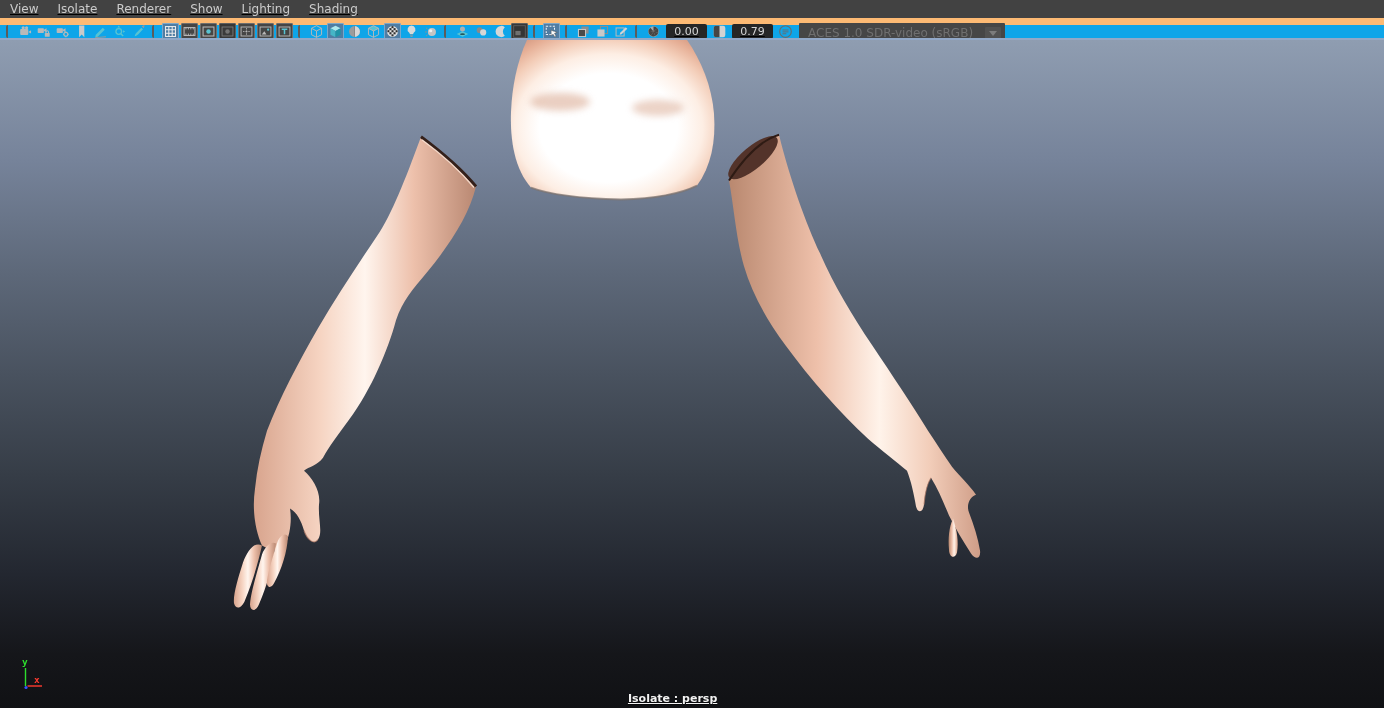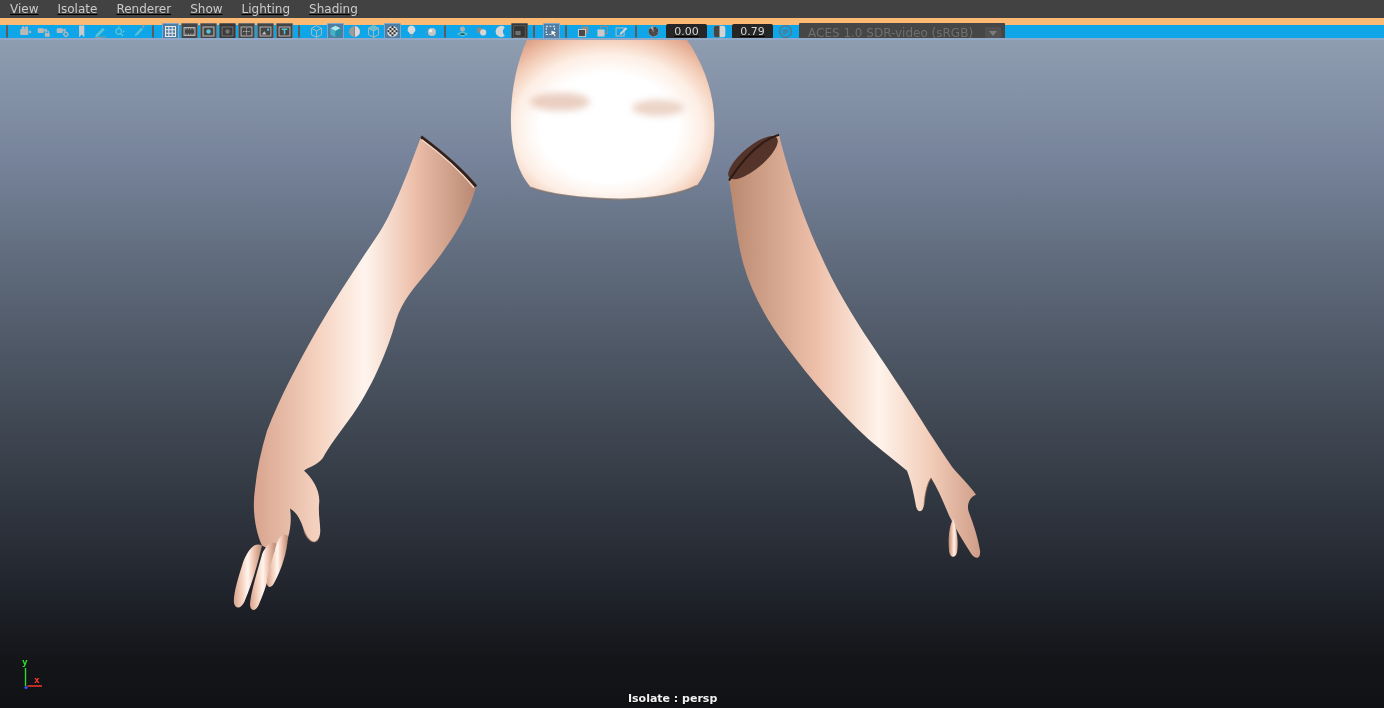--- a/index.html
+++ b/index.html
@@ -18,21 +18,21 @@
   .tdrop{height:17px;min-width:192px;margin-left:4px;background:#464646;display:flex;align-items:flex-end;justify-content:space-between;padding:0 4px 0 9px;border-radius:1px;gap:12px;}
   .tdrop .lbl{font-size:12px;color:#6f6f6f;}
   .tdrop .arr{width:16px;height:13px;background:#515151;display:flex;align-items:center;justify-content:center;border-radius:1px;}
   .tdrop .arr:after{content:"";border:4px solid transparent;border-top:5px solid #7c7c7c;margin-top:4px;}
   .viewport{position:relative;width:1384px;height:670px;border-top:2px solid #92a8c7;box-sizing:border-box;
     background:linear-gradient(180deg,#8f9db1 0%,#76839a 18%,#5d6879 35%,#49525f 50%,#363d47 65%,#232730 80%,#15161a 92%,#101114 100%);}
   .scene{position:absolute;left:0;top:0;width:100%;height:100%;}
   .axis-gizmo{position:absolute;left:18px;bottom:14px;width:30px;height:38px;}
   .axis-gizmo text{font-family:"DejaVu Sans Mono",monospace;font-size:9.5px;font-weight:bold;}
   .isolate-label{position:absolute;left:48.6%;bottom:3px;transform:translateX(-50%);
-    font-size:11px;font-weight:bold;color:#f2f2f2;text-shadow:0 1px 1px rgba(0,0,0,.6);white-space:nowrap;}
+    font-size:11px;font-weight:bold;color:#f2f2f2;text-shadow:0 1px 1px rgba(0,0,0,.6);white-space:nowrap;text-decoration:underline;}
 </style>
 </head>
 <body>
 
 <div class="topbar">
   <div class="menubar" id="menubar">
       <span class="menu-item">View</span>
       <span class="menu-item">Isolate</span>
       <span class="menu-item">Renderer</span>
       <span class="menu-item">Show</span>

